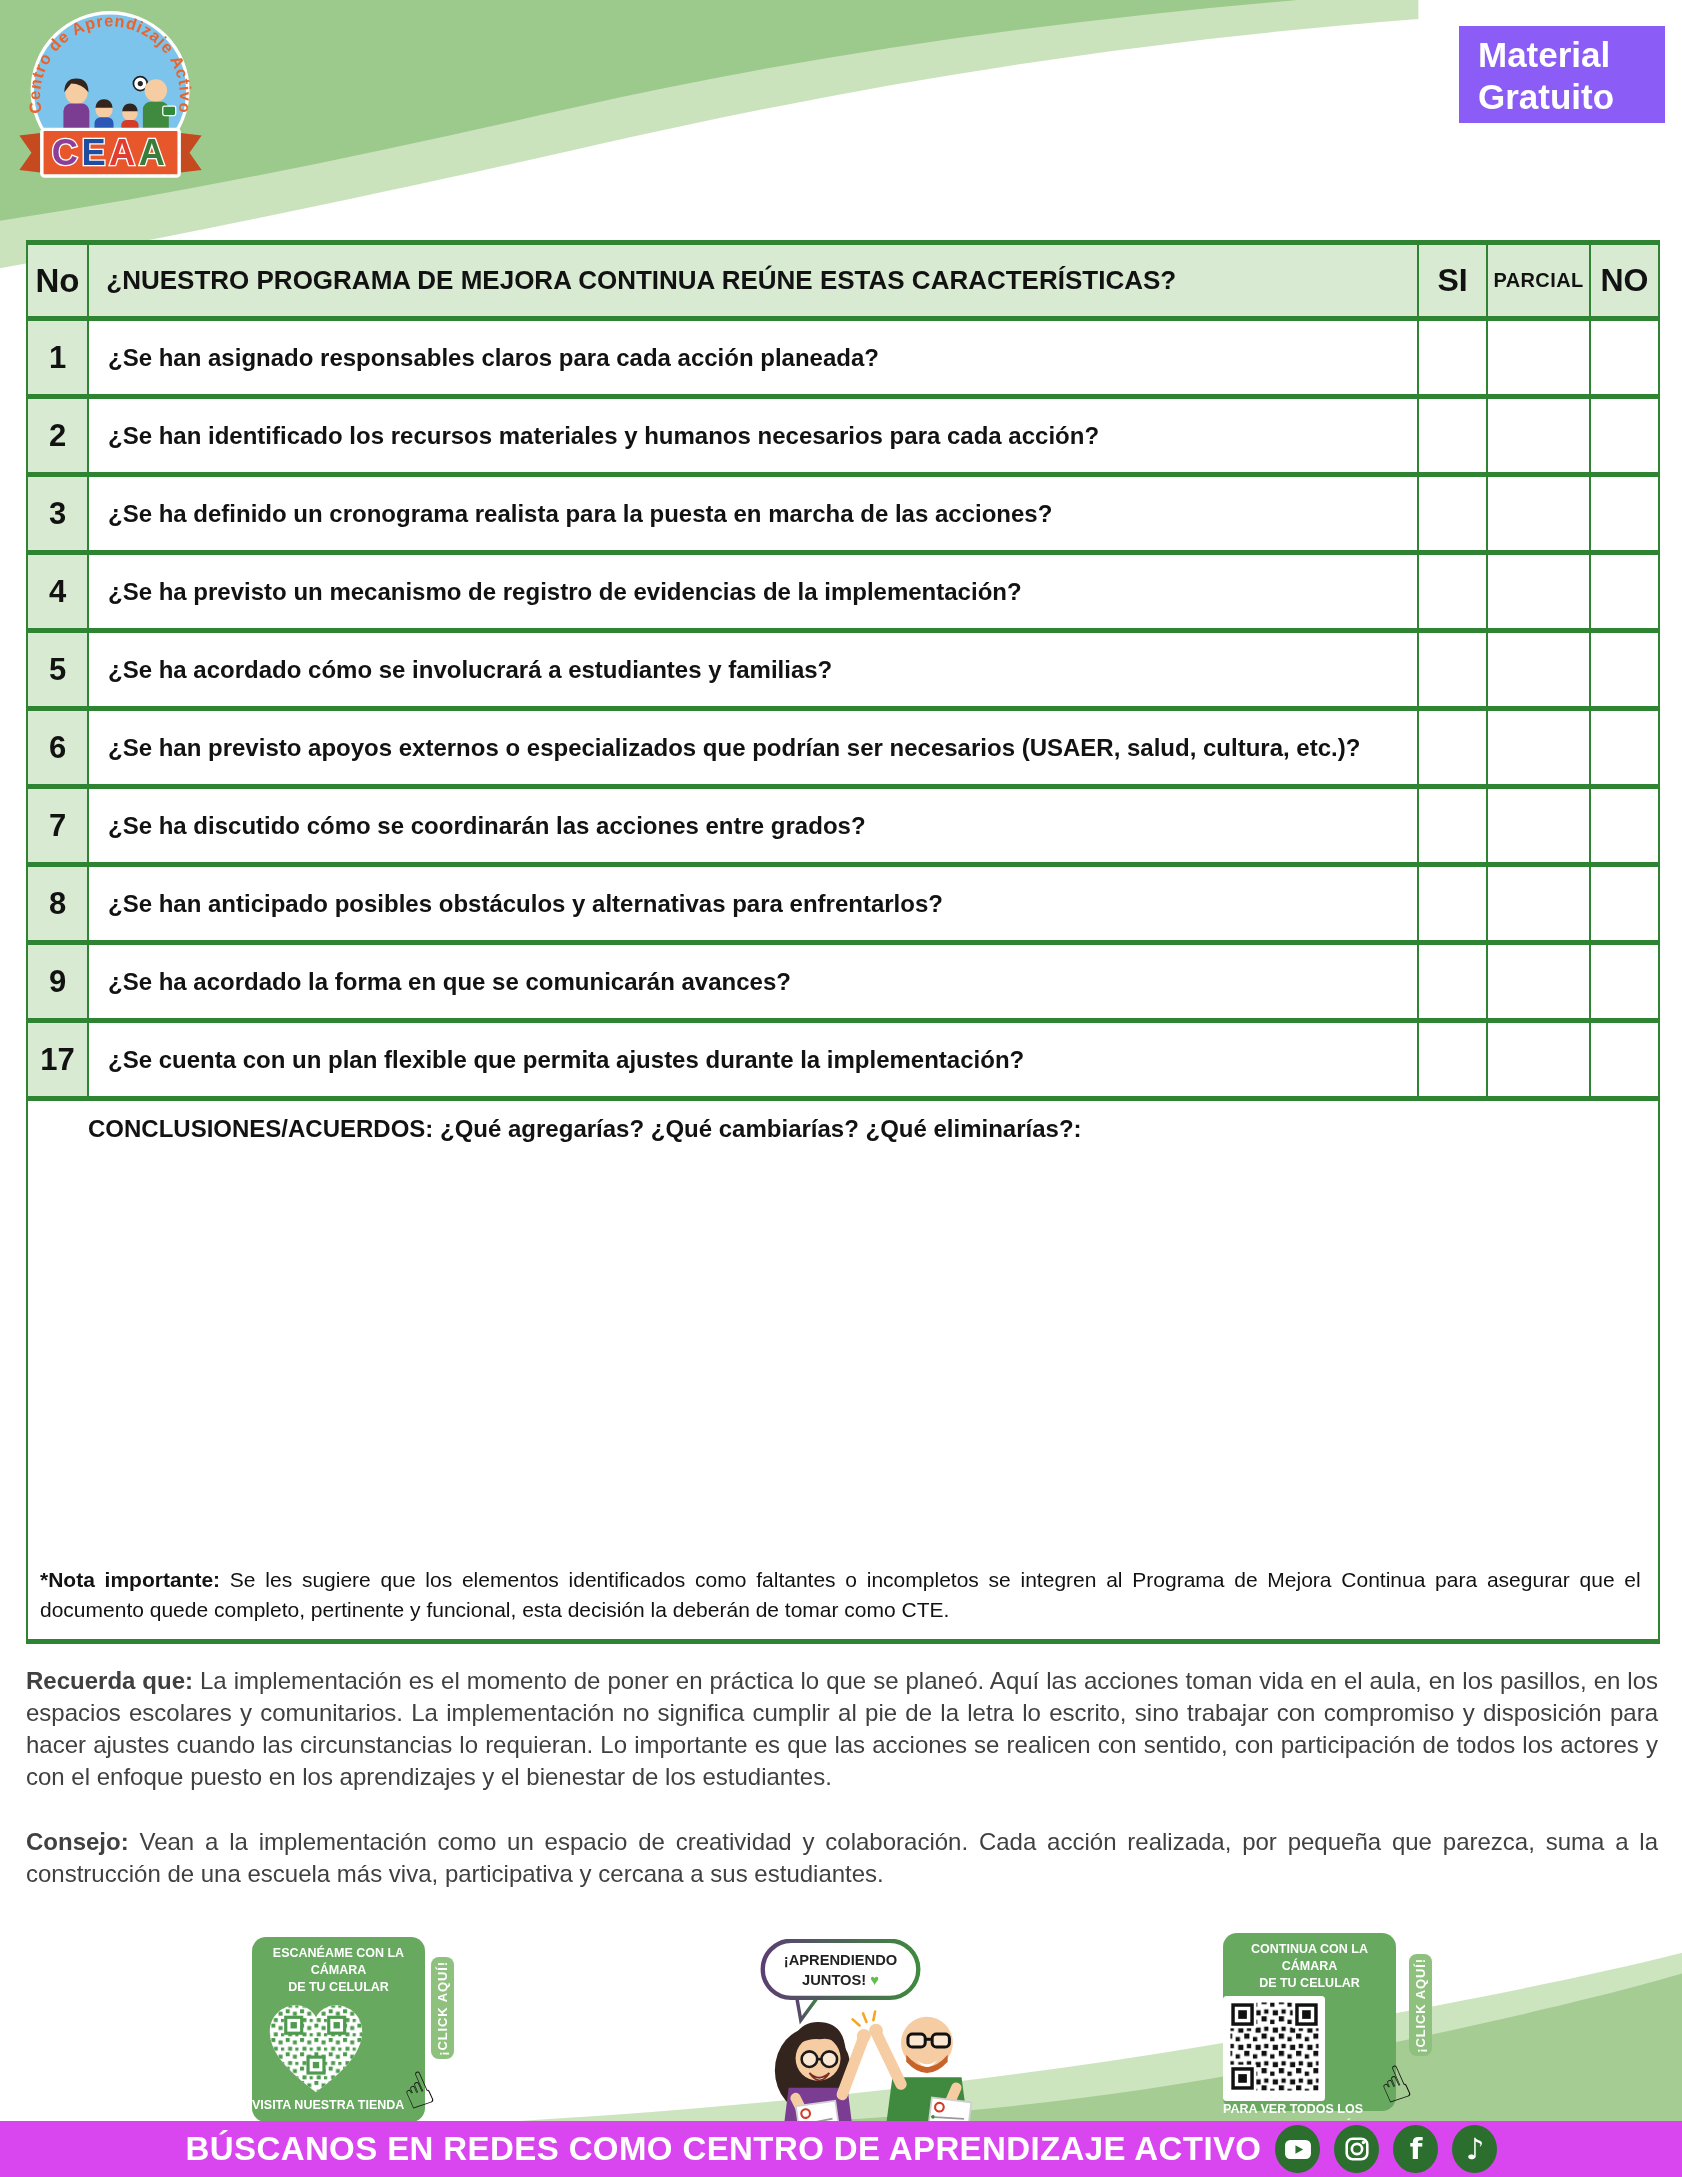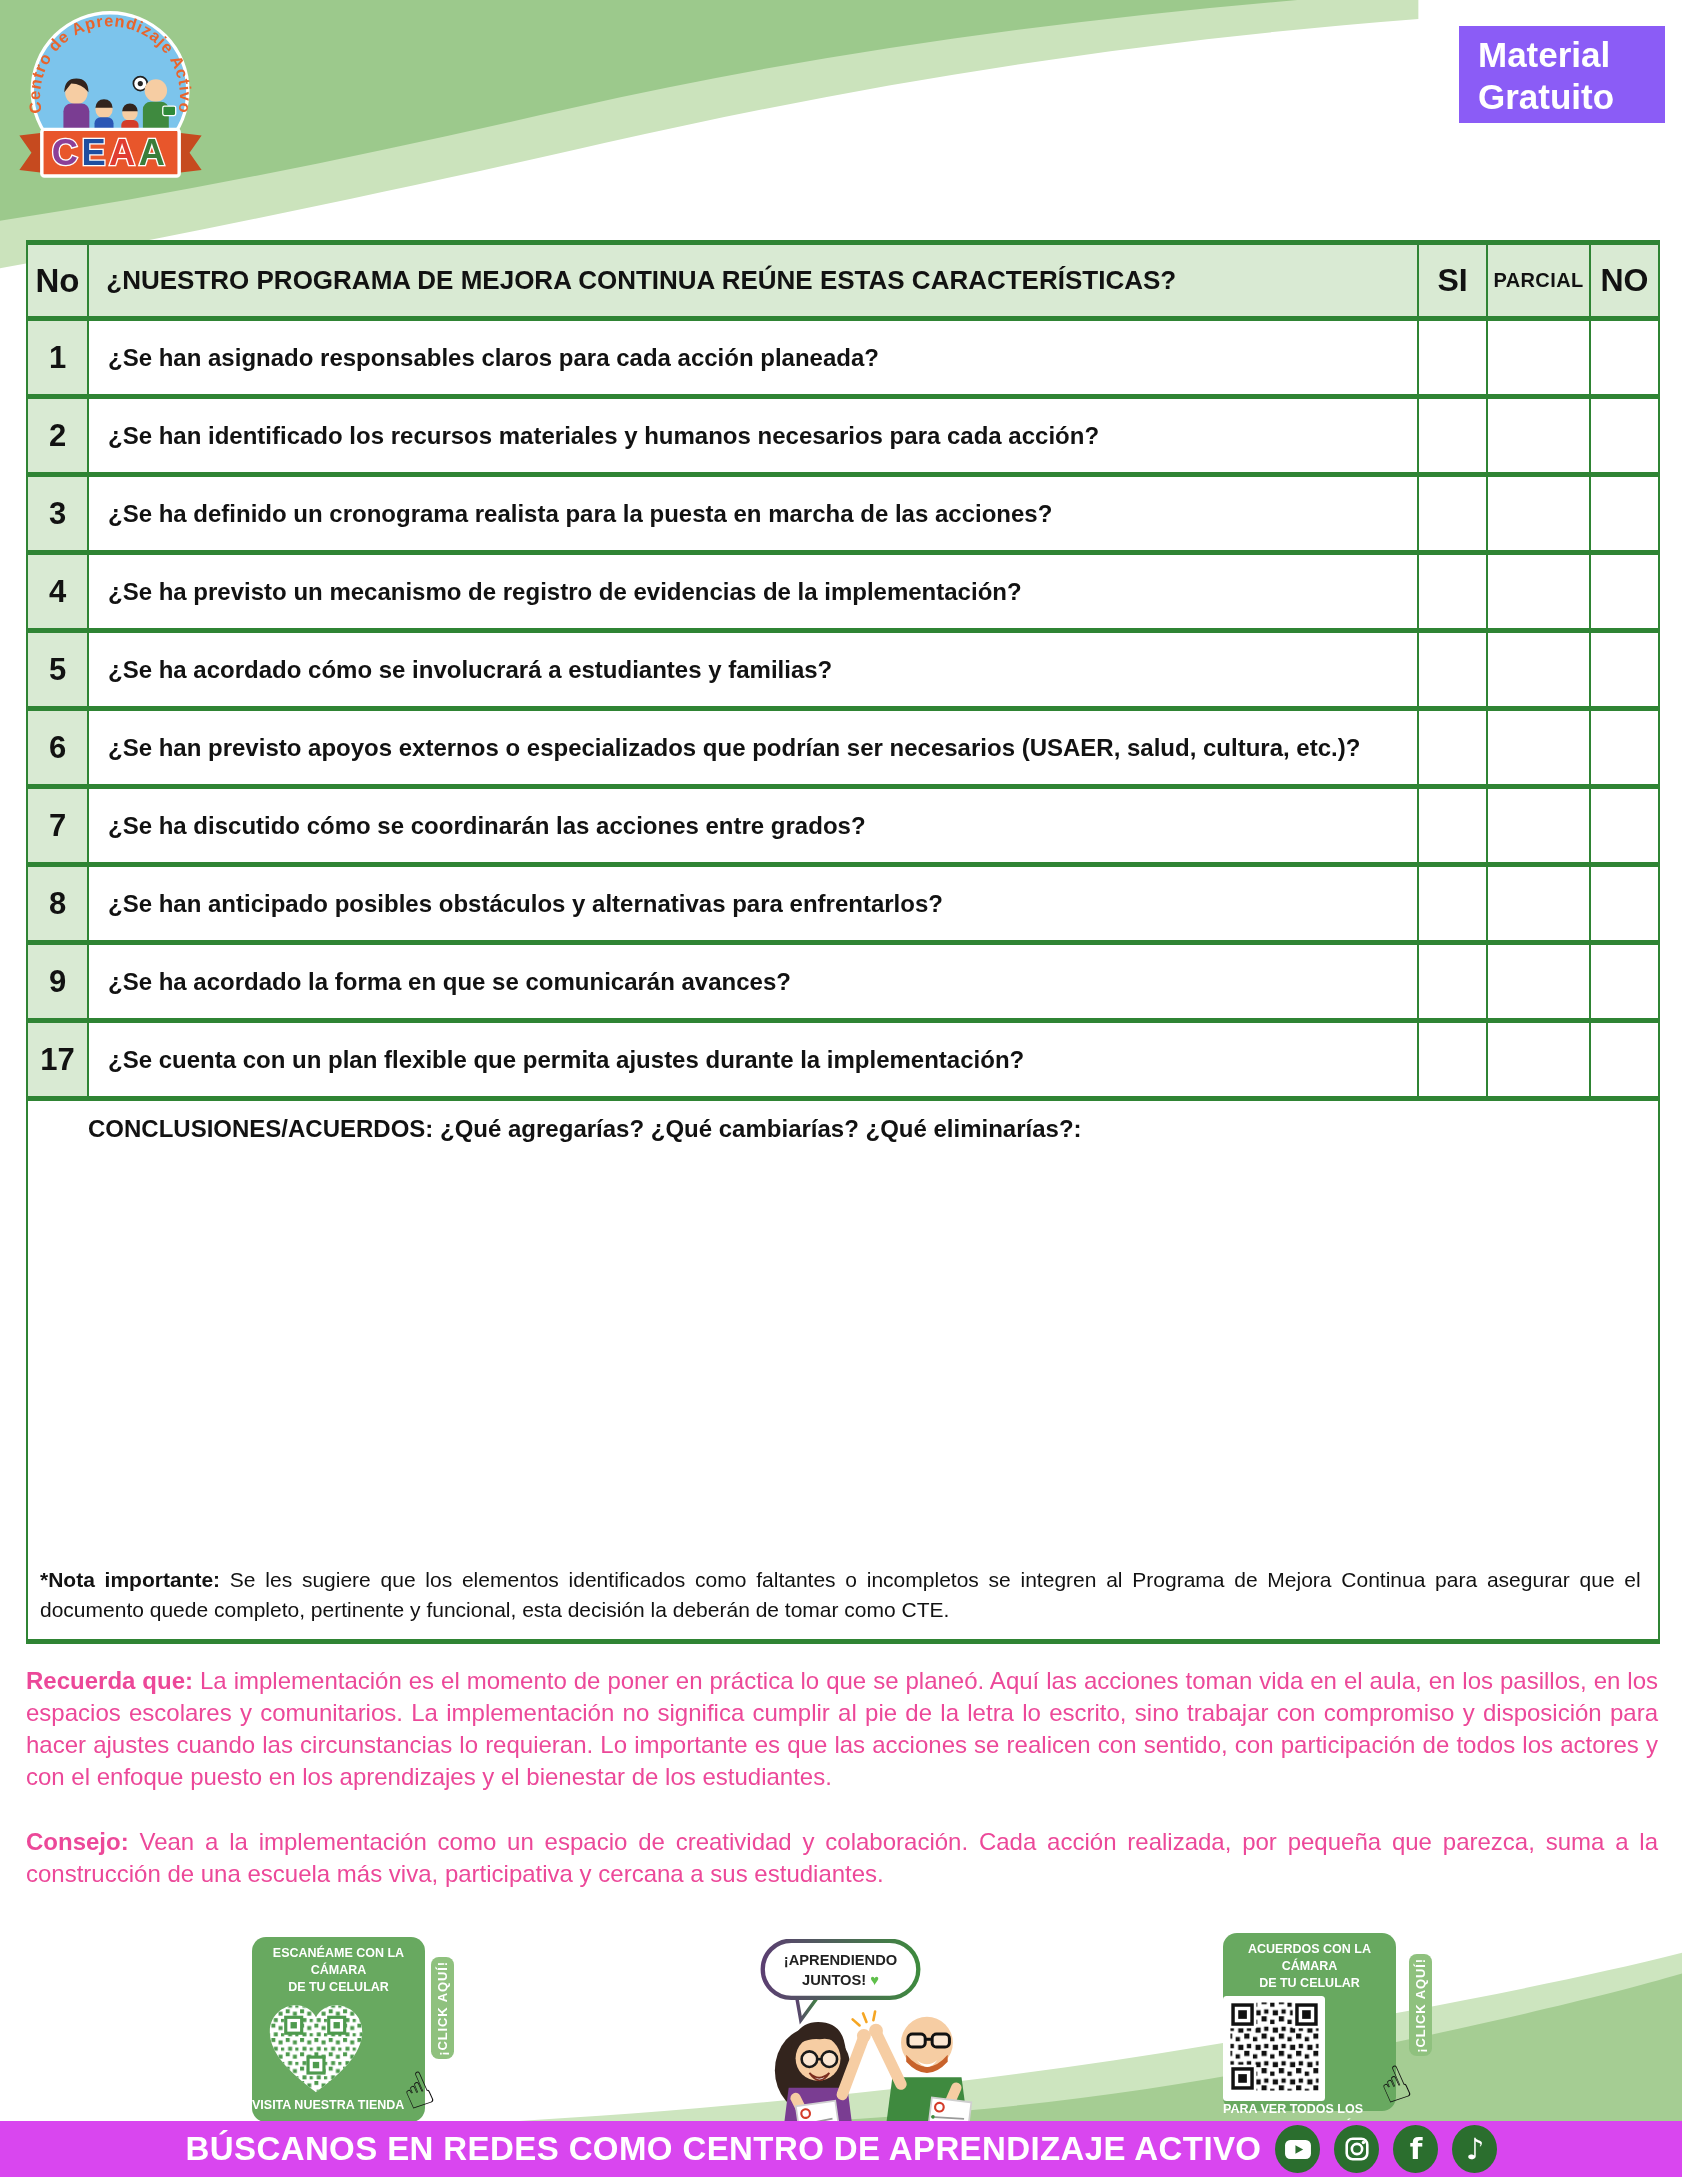--- a/index.html
+++ b/index.html
@@ -28,21 +28,21 @@
   td.num { background:#d9ead3; text-align:center; font-size:31px; font-weight:800; height:78px; }
   td.q { background:#fff; font-size:24px; font-weight:700; text-align:justify; padding:5.2px 22.5px 5.2px 19px; line-height:1.32; }
   td.ans { background:#fff; }
   td.concl { background:#fff; height:543px; vertical-align:top; padding:0; }
   .concl-wrap { display:flex; flex-direction:column; justify-content:space-between; height:100%; }
   .concl-label { font-size:24px; font-weight:800; padding:14px 17.3px 0 12px;margin-left:48px; }
   .note { font-size:21px; line-height:1.42; text-align:justify; padding:0 17.3px 14px 12px; }
   .bold-lead { font-weight:800; }
 
   
-  .para { position:absolute; left:26px; width:1632px; font-size:24px; line-height:1.34; text-align:justify; color:#ec4899; }
+  .para { position:absolute; left:26px; width:1632px; font-size:24px; line-height:1.34; text-align:justify; color:#404040; }
   .para.remember { top:1665px; }
   .para.advice { top:1826px; }
 
   
   .hills { position:absolute; left:0; top:1911px; width:1683px; height:212px; }
   .qr-panel { position:absolute; background:#68a960; border-radius:14px; display:flex; flex-direction:column;
               align-items:flex-start; color:#fff; font-weight:bold; text-align:center; }
   .qr-panel.left { left:252px; top:1937px; width:173px; height:185px; padding-top:7.8px; }
   .qr-panel.right { left:1223px; top:1933px; width:173px; height:178px; padding-top:7.8px; }
   .qr-top, .qr-bottom { font-size:12.5px; line-height:1.35; }
@@ -331,21 +331,21 @@
       </text>
       <text x="136" y="53" text-anchor="middle" font-size="17" font-weight="bold" fill="#222">
         <tspan>JUNTOS!</tspan>
         <tspan fill="#5fbf4a">♥</tspan>
       </text>
     </g>
   </svg>
 
   <div class="qr-panel right">
     <div class="qr-top">
-      <div>ACUERDOS CON LA CÁMARA</div>
+      <div>CONTINUA CON LA CÁMARA</div>
       <div>DE TU CELULAR</div>
     </div>
     <div class="qr-box">
       <svg width="95" height="95" viewBox="0 0 110 110">
         <defs>
           <pattern id="qp" width="20" height="20" patternUnits="userSpaceOnUse">
             <rect x="0" y="0" width="6" height="6" fill="#111"></rect>
             <rect x="10" y="4" width="5" height="5" fill="#111"></rect>
             <rect x="3" y="12" width="5" height="5" fill="#111"></rect>
             <rect x="13" y="13" width="6" height="6" fill="#111"></rect>

